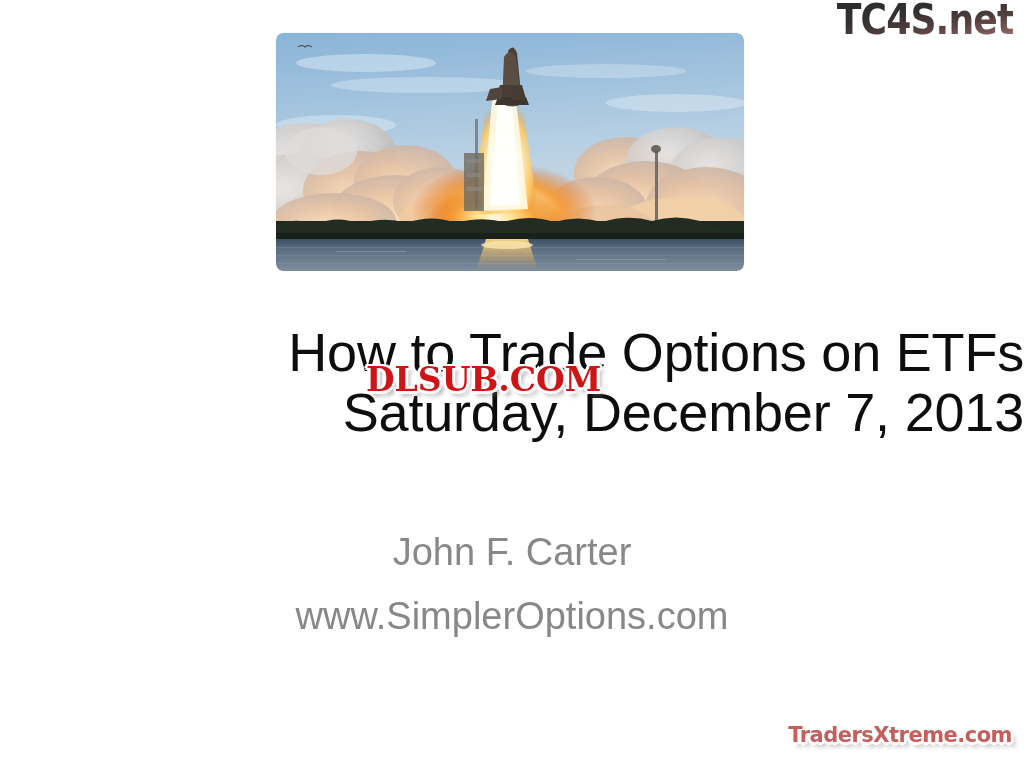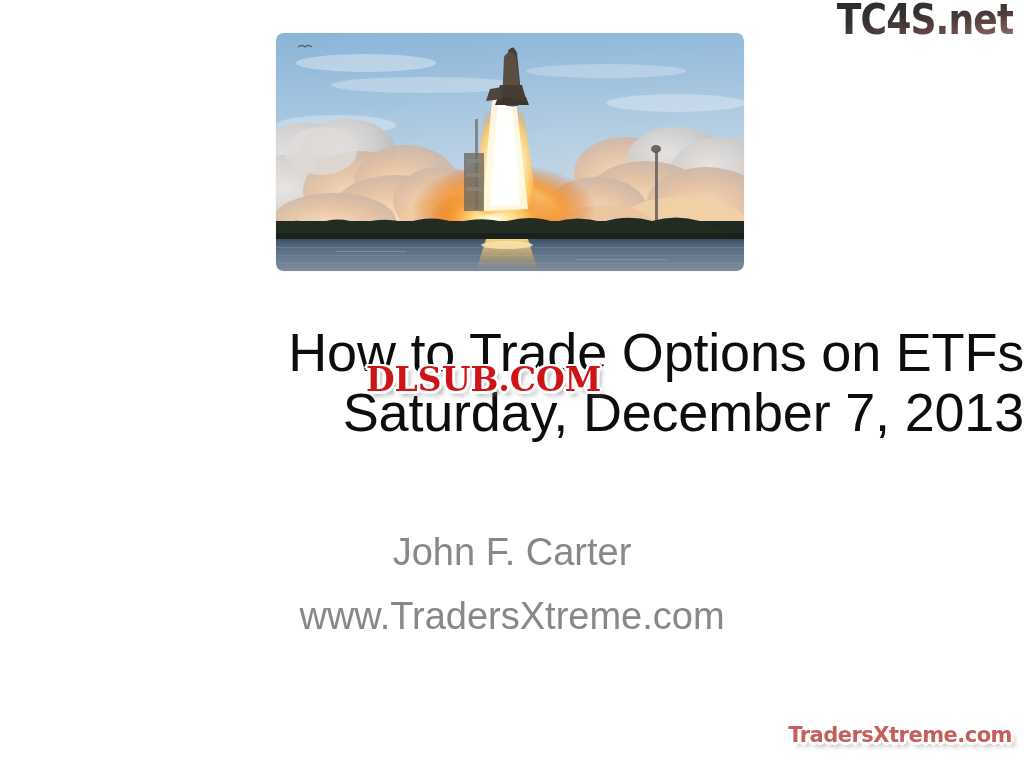--- a/index.html
+++ b/index.html
@@ -252,20 +252,20 @@
     </svg>
   </div>
 
   <div id="title-block">
     <span class="t-line">How to Trade Options on ETFs</span>
     <span class="t-line">Saturday, December 7, 2013</span>
   </div>
 
   <div id="subtitle-block">
     <span class="s-line">John F. Carter</span>
-    <span class="s-line">www.TradersXtreme.com</span>
+    <span class="s-line">www.SimplerOptions.com</span>
   </div>
 
   <div id="wm-tc4s">TC4S.net</div>
   <div id="wm-dlsub">DLSUB.COM</div>
   <div id="wm-traders">TradersXtreme.com</div>
 
 </div>
 
 </body></html>

